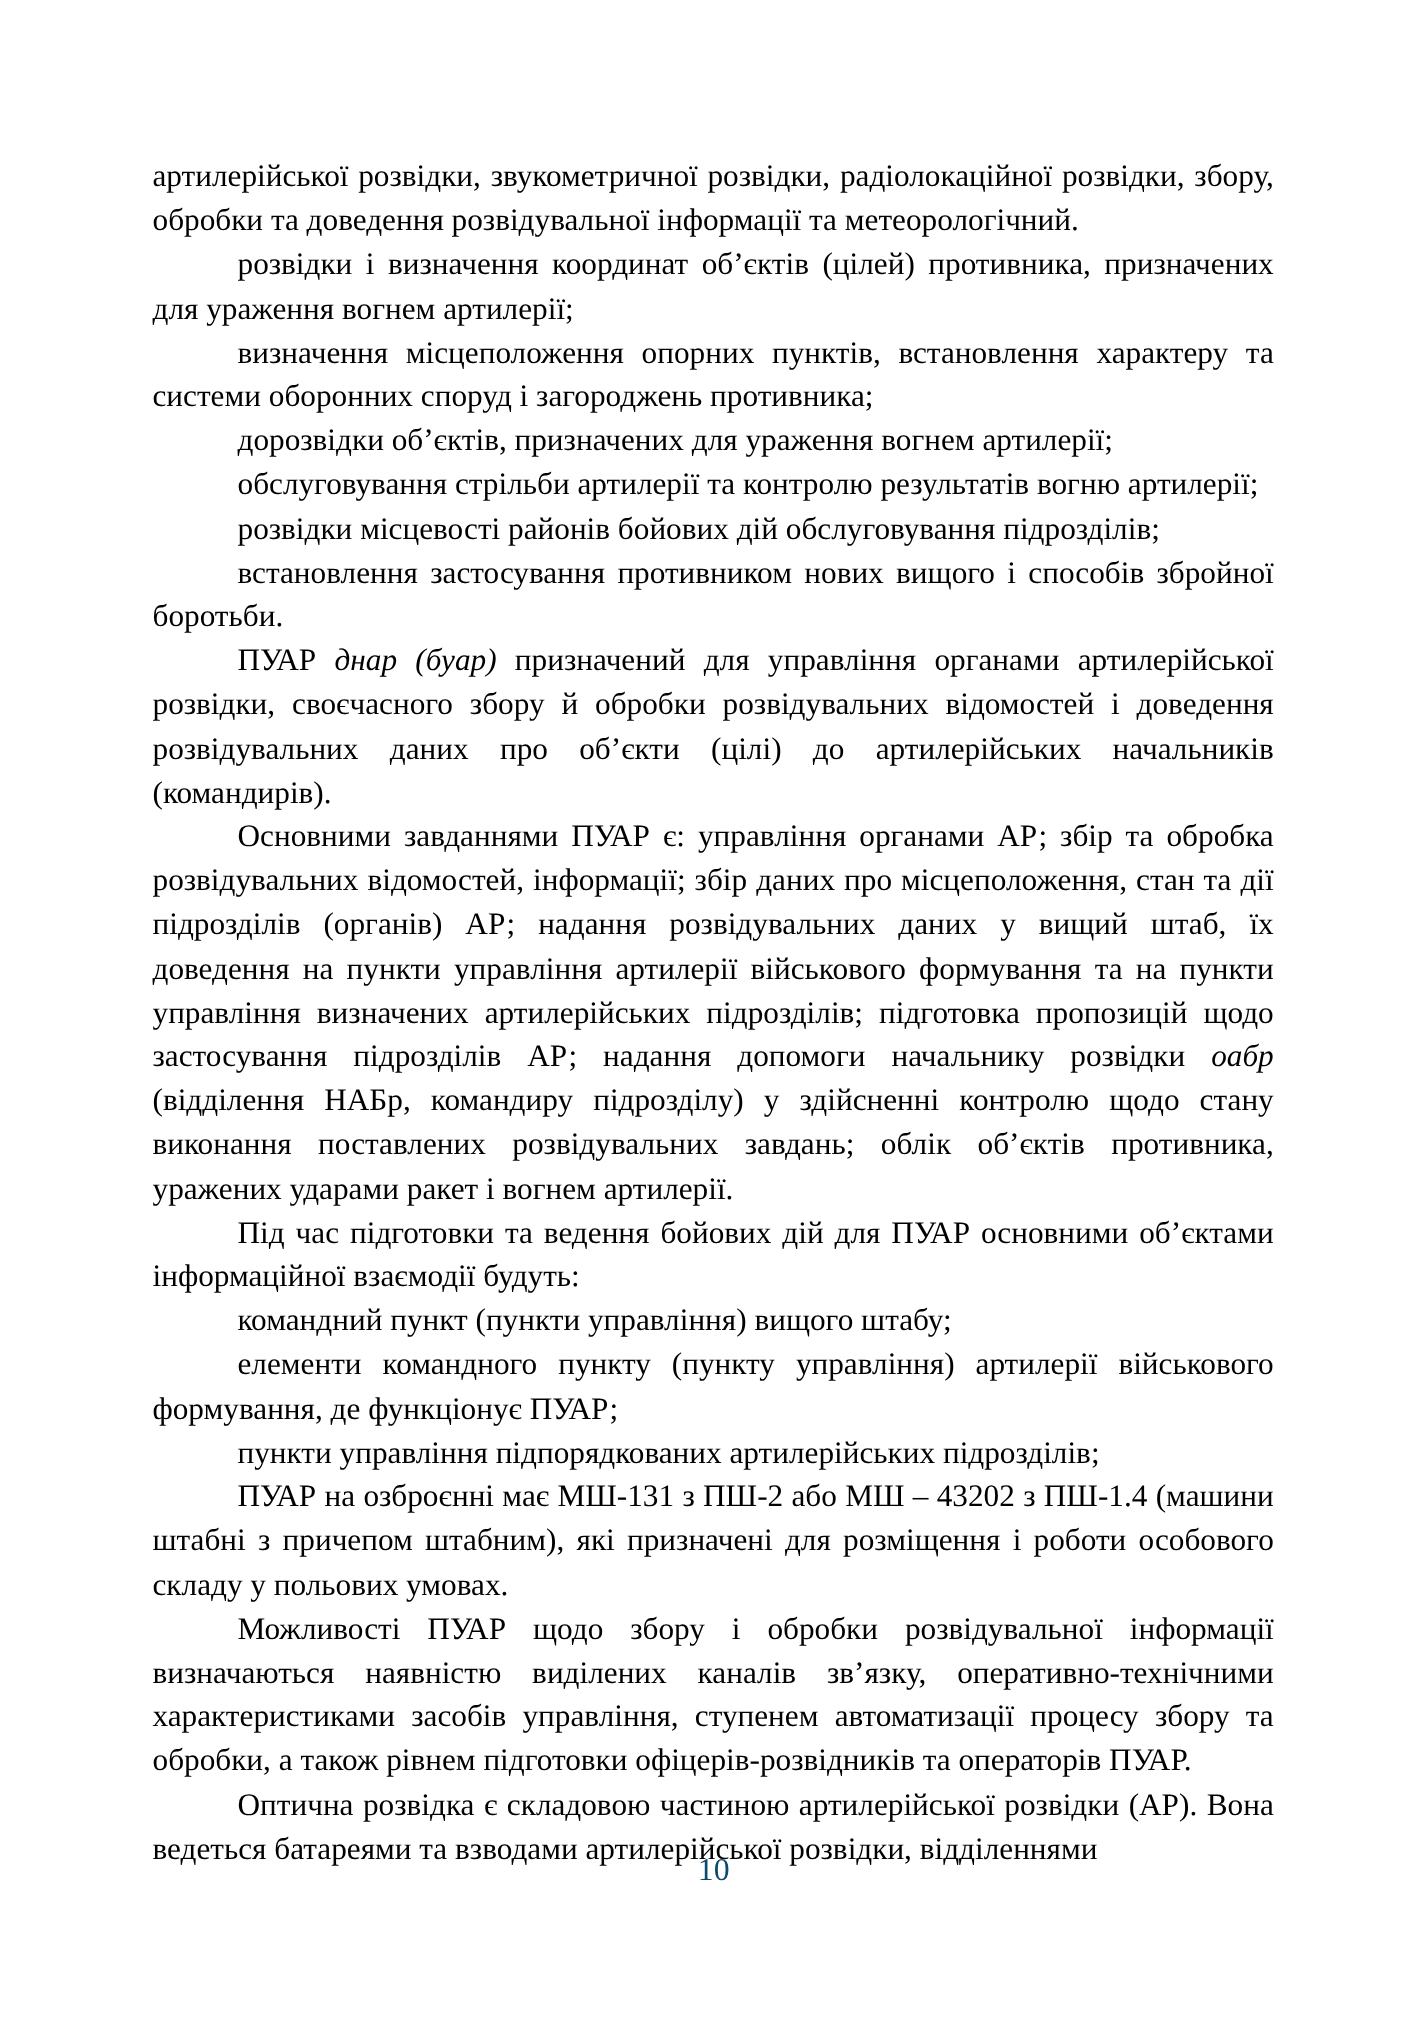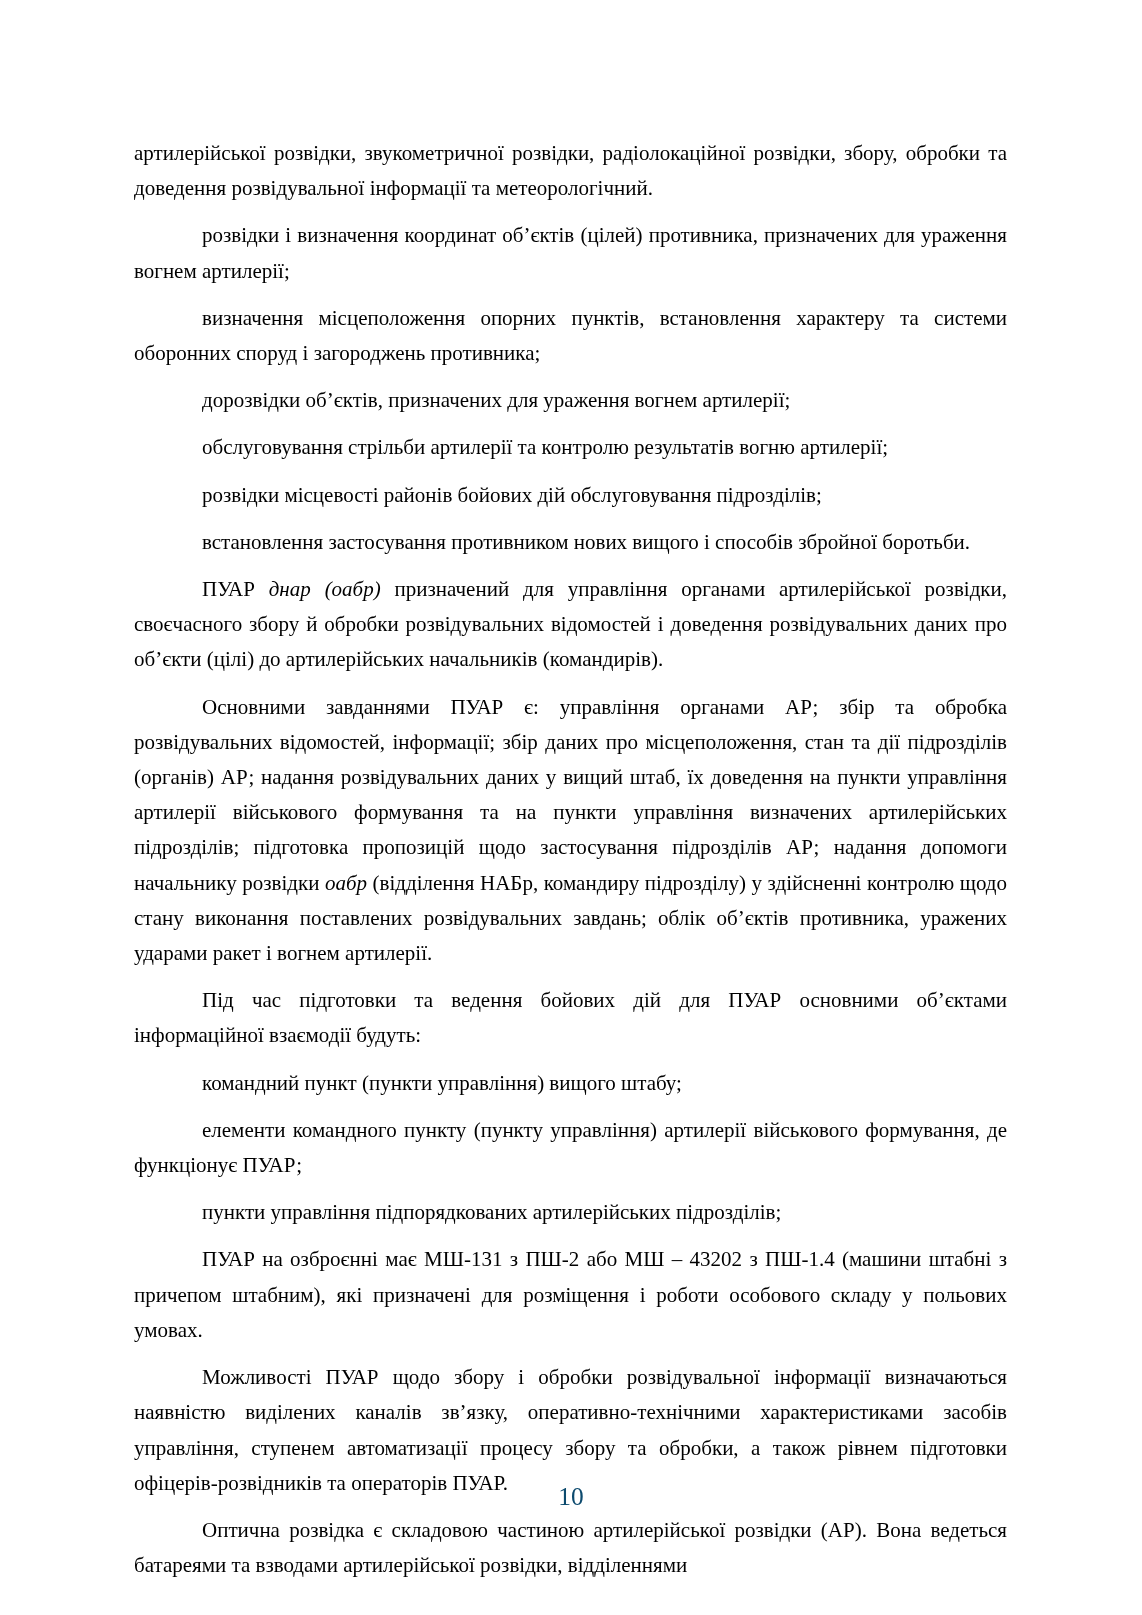--- a/index.html
+++ b/index.html
@@ -21,23 +21,23 @@
     inset: 0;
     background: #ffffff;
   }
   .text-column {
     position: absolute;
     left: 122px;
     top: 124px;
     width: 897px;
   }
   p.para {
-    margin: 12px;
+    margin: 0;
     padding: 0;
-    font-size: 21px;
+    font-size: 25px;
     line-height: 35.2px;
     text-align: justify;
     text-justify: inter-word;
     text-indent: 68px;
     hyphens: none;
     word-spacing: 0px;
   }
   p.para.no-indent {
     text-indent: 0;
   }
@@ -73,21 +73,21 @@
 
     <p class="para">дорозвідки об’єктів, призначених для ураження вогнем артилерії;</p>
 
     <p class="para">обслуговування стрільби артилерії та контролю результатів вогню артилерії;</p>
 
 
     <p class="para">розвідки місцевості районів бойових дій обслуговування підрозділів;</p>
 
     <p class="para">встановлення застосування противником нових вищого і способів збройної боротьби.</p>
 
-    <p class="para"><span>ПУАР </span><span class="ital">днар (оабр)</span><span> призначений для управління органами артилерійської розвідки, своєчасного збору й обробки розвідувальних відомостей і доведення розвідувальних даних про об’єкти (цілі) до артилерійських начальників (командирів).</span></p>
+    <p class="para"><span>ПУАР </span><span class="ital">днар (буар)</span><span> призначений для управління органами артилерійської розвідки, своєчасного збору й обробки розвідувальних відомостей і доведення розвідувальних даних про об’єкти (цілі) до артилерійських начальників (командирів).</span></p>
 
     <p class="para"><span>Основними завданнями ПУАР є: управління органами АР; збір та обробка розвідувальних відомостей, інформації; збір даних про місцеположення, стан та дії підрозділів (органів) АР; надання розвідувальних даних у вищий штаб, їх доведення на пункти управління артилерії військового формування та на пункти управління визначених артилерійських підрозділів; підготовка пропозицій щодо застосування підрозділів АР; надання допомоги начальнику розвідки </span><span class="ital">оабр</span><span> (відділення НАБр, командиру підрозділу) у здійсненні контролю щодо стану виконання поставлених розвідувальних завдань; облік об’єктів противника, уражених ударами ракет і вогнем артилерії.</span></p>
 
     <p class="para">Під час підготовки та ведення бойових дій для ПУАР основними об’єктами інформаційної взаємодії будуть:</p>
 
     <p class="para">командний пункт (пункти управління) вищого штабу;</p>
 
     <p class="para">елементи командного пункту (пункту управління) артилерії військового формування, де функціонує ПУАР;</p>
 
     <p class="para">пункти управління підпорядкованих артилерійських підрозділів;</p>

